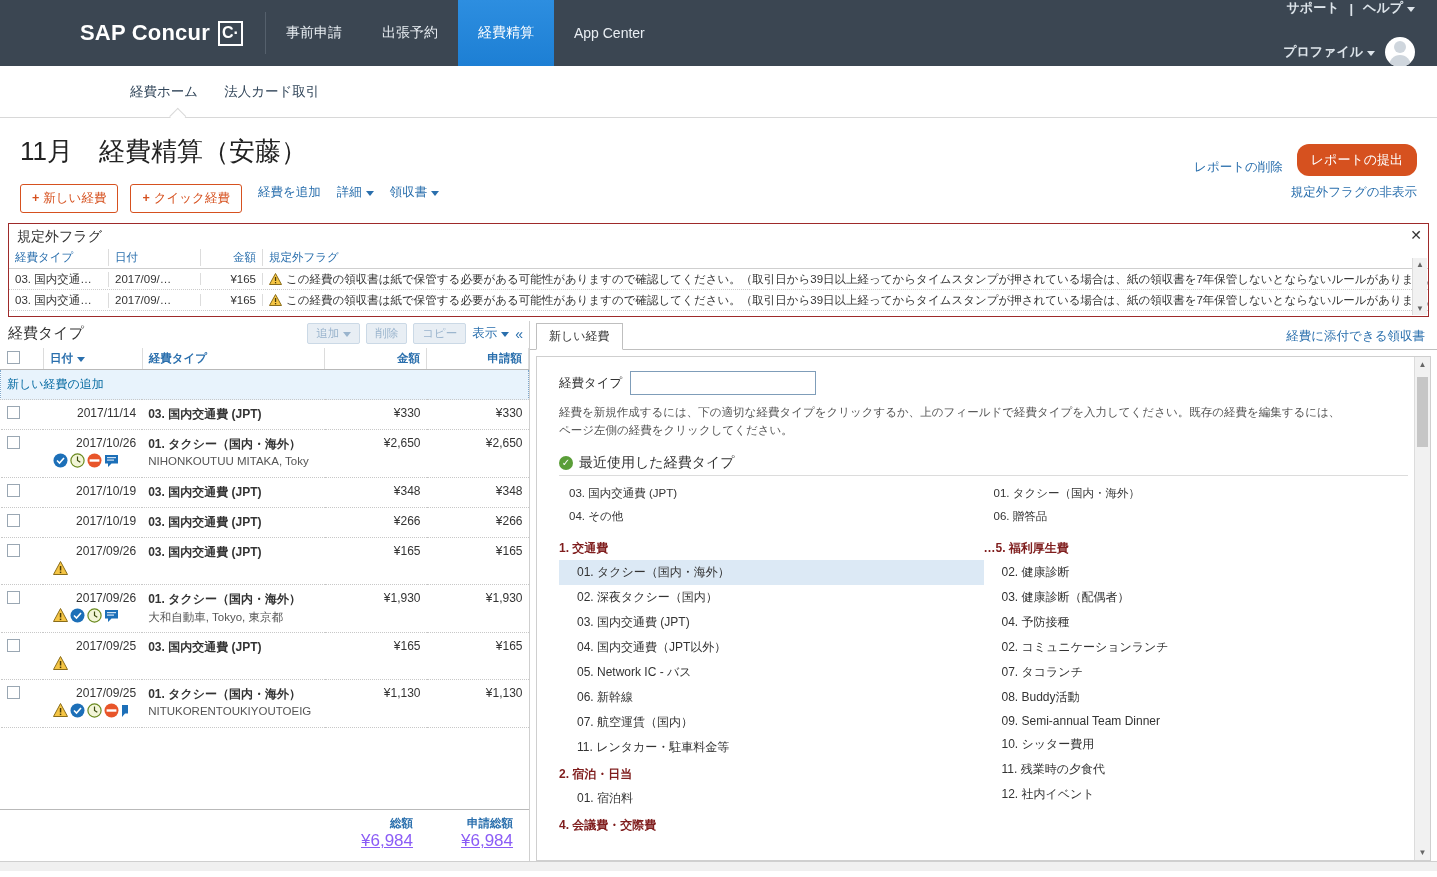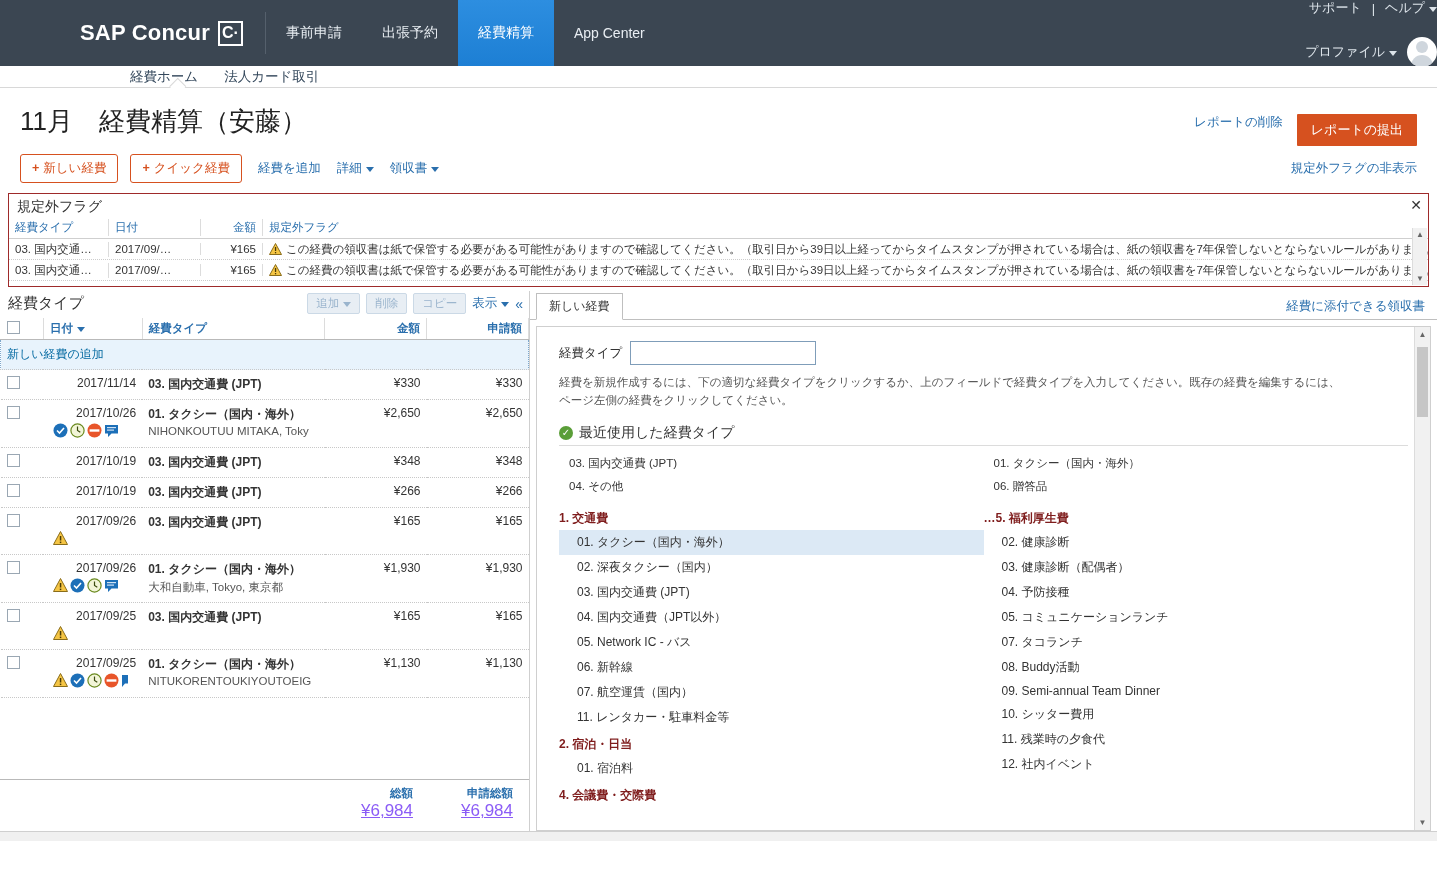--- a/index.html
+++ b/index.html
@@ -18,46 +18,46 @@
     margin-left:8px; width:25px; height:25px; border:2px solid #fff; color:#fff;
     font-size:16px; font-weight:bold; display:flex; align-items:center; justify-content:center;
   }
   .nav-sep { width:1px; background:#55606c; margin:12px 0; }
   .topnav { display:flex; align-items:stretch; }
   .topnav a {
     display:flex; align-items:center; padding:0 20px; color:#e9eef3;
     text-decoration:none; font-size:14px;
   }
   .topnav a.active { background:linear-gradient(180deg,#2d8ee0,#1d7fd4); color:#fff; }
-  .top-right { margin-left:auto; display:flex; flex-direction:column;
-    justify-content:center; align-items:flex-end; gap:20px; color:#dde4ea; }
+  .top-right { margin-left:auto; padding-right:22px; display:flex; flex-direction:column;
+    justify-content:center; align-items:flex-end; gap:20px; color:#dde4ea;font-weight:bold; }
   .top-right-row { display:flex; align-items:center; gap:10px; font-size:13px; }
   .top-right-row a { color:#dde4ea; text-decoration:none; }
   .caret { display:inline-block; width:0;height:0;border-left:4px solid transparent;
     border-right:4px solid transparent; border-top:5px solid currentColor; margin-left:4px; }
   .avatar { width:30px;height:30px;border-radius:50%;background:#fff; position:relative; overflow:hidden;}
   .avatar:before{content:"";position:absolute;left:9px;top:4px;width:12px;height:12px;border-radius:50%;background:#cfd6dd;}
   .avatar:after{content:"";position:absolute;left:4px;top:18px;width:22px;height:16px;border-radius:11px 11px 0 0;background:#cfd6dd;}
 
   
-  .subnav { height:22px; background:#fff; border-bottom:1px solid #d8d8d8; display:flex; align-items:center;
+  .subnav { height:52px; background:#fff; border-bottom:1px solid #d8d8d8; display:flex; align-items:center;
     padding-left:130px; gap:26px; position:relative; }
   .subnav a { color:#33475b; text-decoration:none; font-size:13.5px; }
   .subnav .pointer { position:absolute; left:176px; bottom:-1px; width:12px;height:12px; background:#fff;
     border-left:1px solid #d8d8d8; border-top:1px solid #d8d8d8; transform:rotate(45deg) translateY(6px); }
 
   
   .page-head { padding:16px 20px 0 20px; display:flex; align-items:flex-start; }
   .page-title { font-size:26px; color:#222; font-weight:normal; }
-  .page-head-right { margin-left:auto; display:flex; align-items:flex-start; gap:14px; padding-top:10px; }
+  .page-head-right { margin-left:auto; display:flex; align-items:flex-end; gap:14px; padding-top:10px; }
   .link { color:#2a6fad; text-decoration:none; font-size:12.5px; cursor:pointer; }
-  .btn-primary { background:#d6511f; color:#fff; border:none; border-radius:1px; padding:7px 14px;
+  .btn-primary { background:#d6511f; color:#fff; border:none; border-radius:12px; padding:7px 14px;
     font-size:13px; cursor:pointer; font-family:inherit; }
 
-  .toolbar { padding:8px 20px 6px 20px; display:flex; align-items:center; gap:12px; }
+  .toolbar { padding:8px 20px 6px 20px; display:flex; align-items:flex-start; gap:12px; }
   .btn-outline { border:1px solid #d6511f; color:#d6511f; background:#fff; border-radius:3px;
     padding:5px 11px; font-size:12.5px; cursor:pointer; font-family:inherit; white-space:nowrap; }
   .btn-outline .plus { font-weight:bold; margin-right:4px; }
   .toolbar .link { margin-left:4px; }
   .toolbar-right { margin-left:auto; }
 
   
   .exc-panel { margin:4px 8px 0 8px; border:1px solid #9e2a2a; background:#fff; position:relative; height:94px; }
   .exc-title { font-size:14px; color:#333; padding:4px 8px 3px 8px; }
   .exc-close { position:absolute; right:6px; top:4px; color:#333; font-size:14px; cursor:pointer; line-height:1; font-weight:bold;}
@@ -497,21 +497,21 @@
           <div class="type-item">11. レンタカー・駐車料金等</div>
           <div class="cat">2. 宿泊・日当</div>
           <div class="type-item">01. 宿泊料</div>
           <div class="cat">4. 会議費・交際費</div>
         </div>
         <div>
           <div class="cat">…5. 福利厚生費</div>
           <div class="type-item">02. 健康診断</div>
           <div class="type-item">03. 健康診断（配偶者）</div>
           <div class="type-item">04. 予防接種</div>
-          <div class="type-item">05. コミュニケーションランチ</div>
+          <div class="type-item">02. コミュニケーションランチ</div>
           <div class="type-item">07. タコランチ</div>
           <div class="type-item">08. Buddy活動</div>
           <div class="type-item">09. Semi-annual Team Dinner</div>
           <div class="type-item">10. シッター費用</div>
           <div class="type-item">11. 残業時の夕食代</div>
           <div class="type-item">12. 社内イベント</div>
         </div>
       </div>
 
       <div class="rp-scroll">

